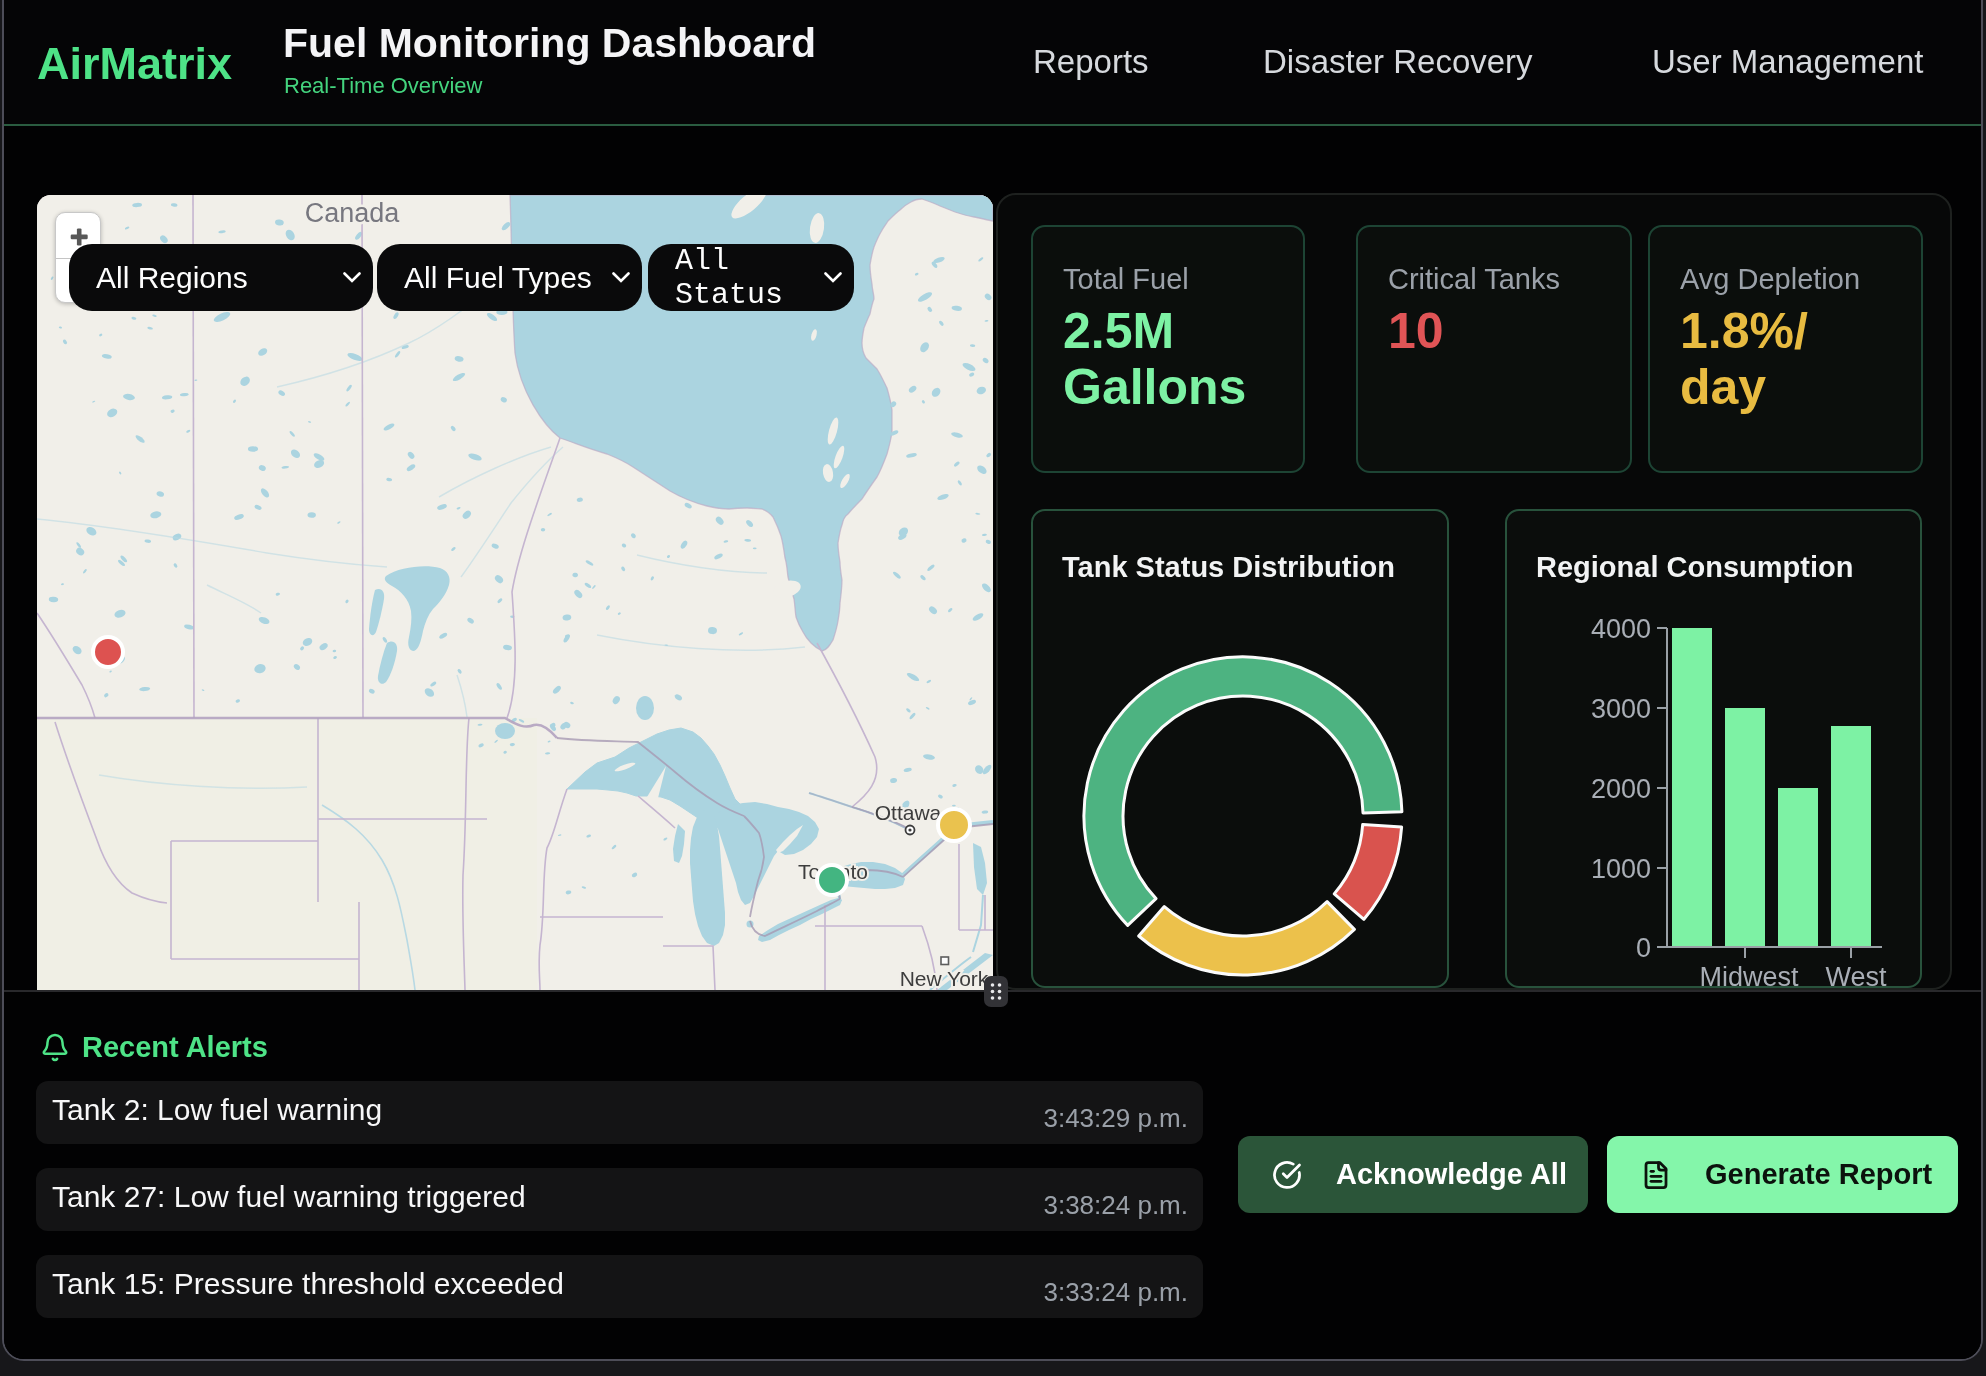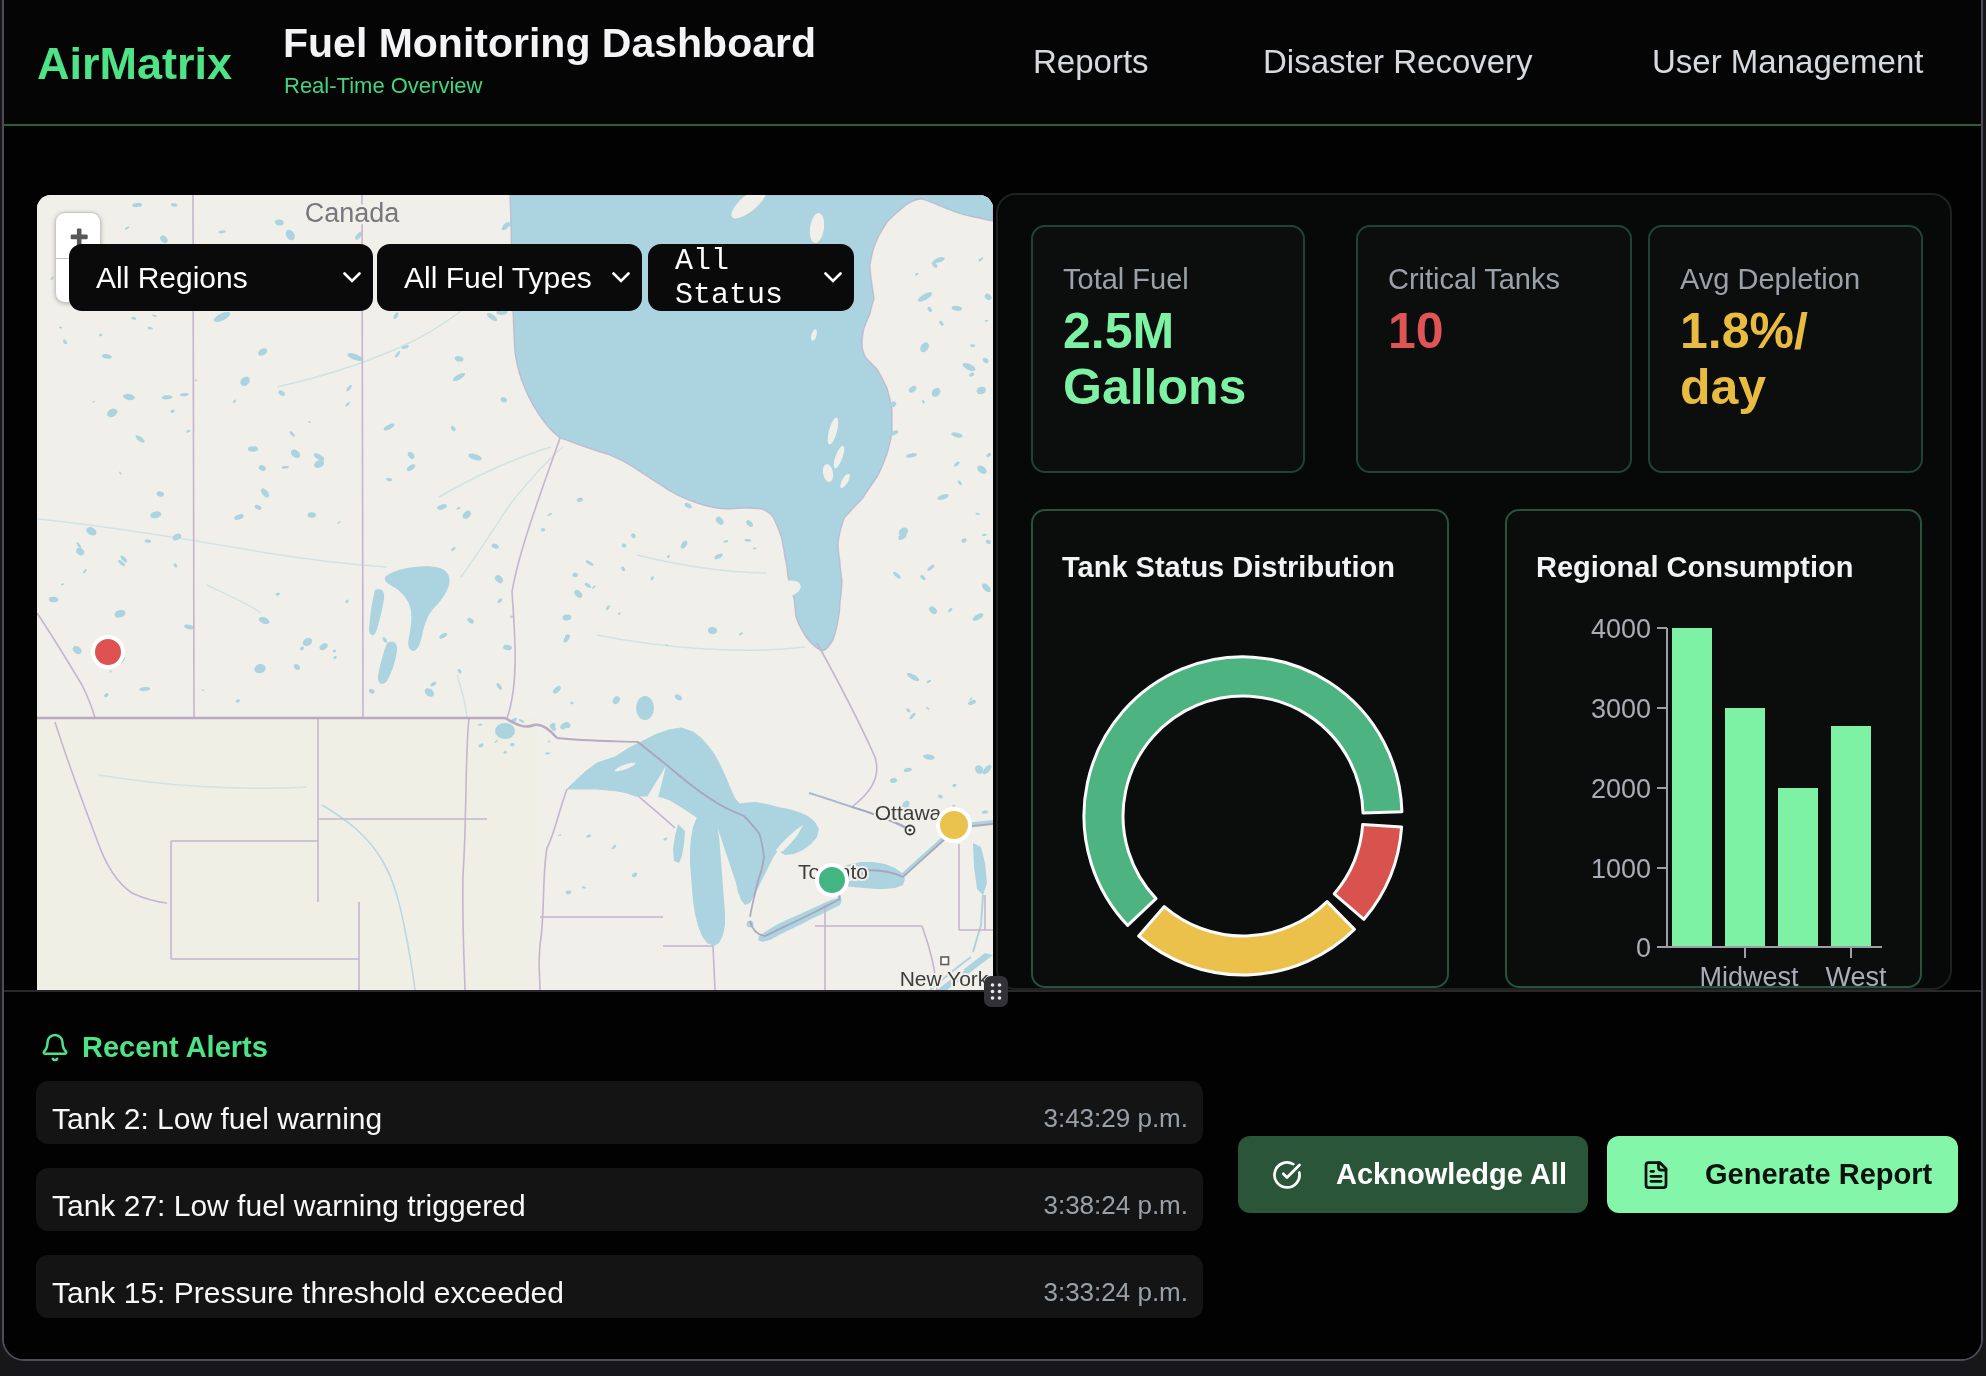--- a/index.html
+++ b/index.html
@@ -10,36 +10,36 @@
 #hdr{position:absolute;left:0;top:0;width:1986px;height:126px;background:#050506;border-bottom:2px solid #2a5c40;}
 #logo{position:absolute;left:37px;top:38px;font-size:45px;font-weight:bold;color:#4ee387;}
 #htitle{position:absolute;left:283px;top:20px;font-size:41px;font-weight:bold;color:#f4f4f6;}
 #hsub{position:absolute;left:284px;top:73px;font-size:22px;color:#44d47e;}
 .nav{position:absolute;top:43px;font-size:33px;color:#d6d9dd;}
 
 #map{position:absolute;left:37px;top:195px;width:956px;height:795px;border-radius:14px 14px 0 0;overflow:hidden;background:#f1efe9;}
 #zoomctl{position:absolute;left:18px;top:17px;width:46px;height:91px;background:#fff;border-radius:10px;border:1px solid #c8c8c8;box-shadow:0 1px 4px rgba(0,0,0,0.25);}
 
 #zoomctl .sep{position:absolute;left:0px;right:0px;top:45px;height:1px;background:#c4c4c4;}
-.dd{position:absolute;top:49px;height:67px;background:#0a0a0b;border-radius:13px;color:#fdfdfd;font-size:30px;display:flex;align-items:center;}
+.dd{position:absolute;top:49px;height:67px;background:#0a0a0b;border-radius:23px;color:#fdfdfd;font-size:30px;display:flex;align-items:center;}
 .dd span{padding-left:27px;}
 .dd svg{position:absolute;right:12px;top:28px;}
 
 #panel{position:absolute;left:996px;top:193px;width:956px;height:797px;border:2px solid #1e211f;border-radius:20px;background:#070808;}
 .scard{position:absolute;top:225px;height:248px;background:#0b0e0c;border:2px solid #1d4434;border-radius:14px;}
 .slabel{position:absolute;left:30px;top:36px;font-size:29px;color:#9ba1a9;}
 .sval{position:absolute;left:30px;top:76px;font-size:50px;font-weight:bold;line-height:56px;}
 .ccard{position:absolute;top:509px;height:479px;background:#0b0d0c;border:2px solid #28523c;border-radius:14px;overflow:hidden;}
 .ctitle{position:absolute;left:29px;top:40px;font-size:29px;font-weight:bold;color:#f2f3f4;}
 
 #alerts{position:absolute;left:0px;top:990px;width:1986px;height:370px;background:#020203;border-top:2px solid #29292c;}
 #grip{position:absolute;left:984px;top:976px;width:24px;height:31px;background:#323236;border-radius:7px;z-index:5;}
 #alhead{position:absolute;left:82px;top:1031px;font-size:29px;font-weight:bold;color:#4ee387;}
 .arow{position:absolute;left:36px;width:1167px;height:63px;background:#141415;border-radius:12px;color:#f7f7f8;font-size:30px;}
-.arow .t{position:absolute;left:16px;top:21px;}
+.arow .t{position:absolute;left:16px;top:12px;}
 .arow .tm{position:absolute;right:15px;top:22px;font-size:26px;color:#9aa0a8;}
 .btn{position:absolute;top:1136px;height:77px;border-radius:12px;display:flex;align-items:center;justify-content:flex-start;padding-left:34px;font-weight:bold;font-size:29px;}
 #btn1{left:1238px;width:350px;background:#2b5539;color:#fff;}
 #btn2{left:1607px;width:351px;background:#84f6aa;color:#0c120d;}
 .btn svg{margin-right:34px;}
 text{font-family:"Liberation Sans",sans-serif;}
 </style></head>
 <body>
 <div id="frame">
     <div id="page">

